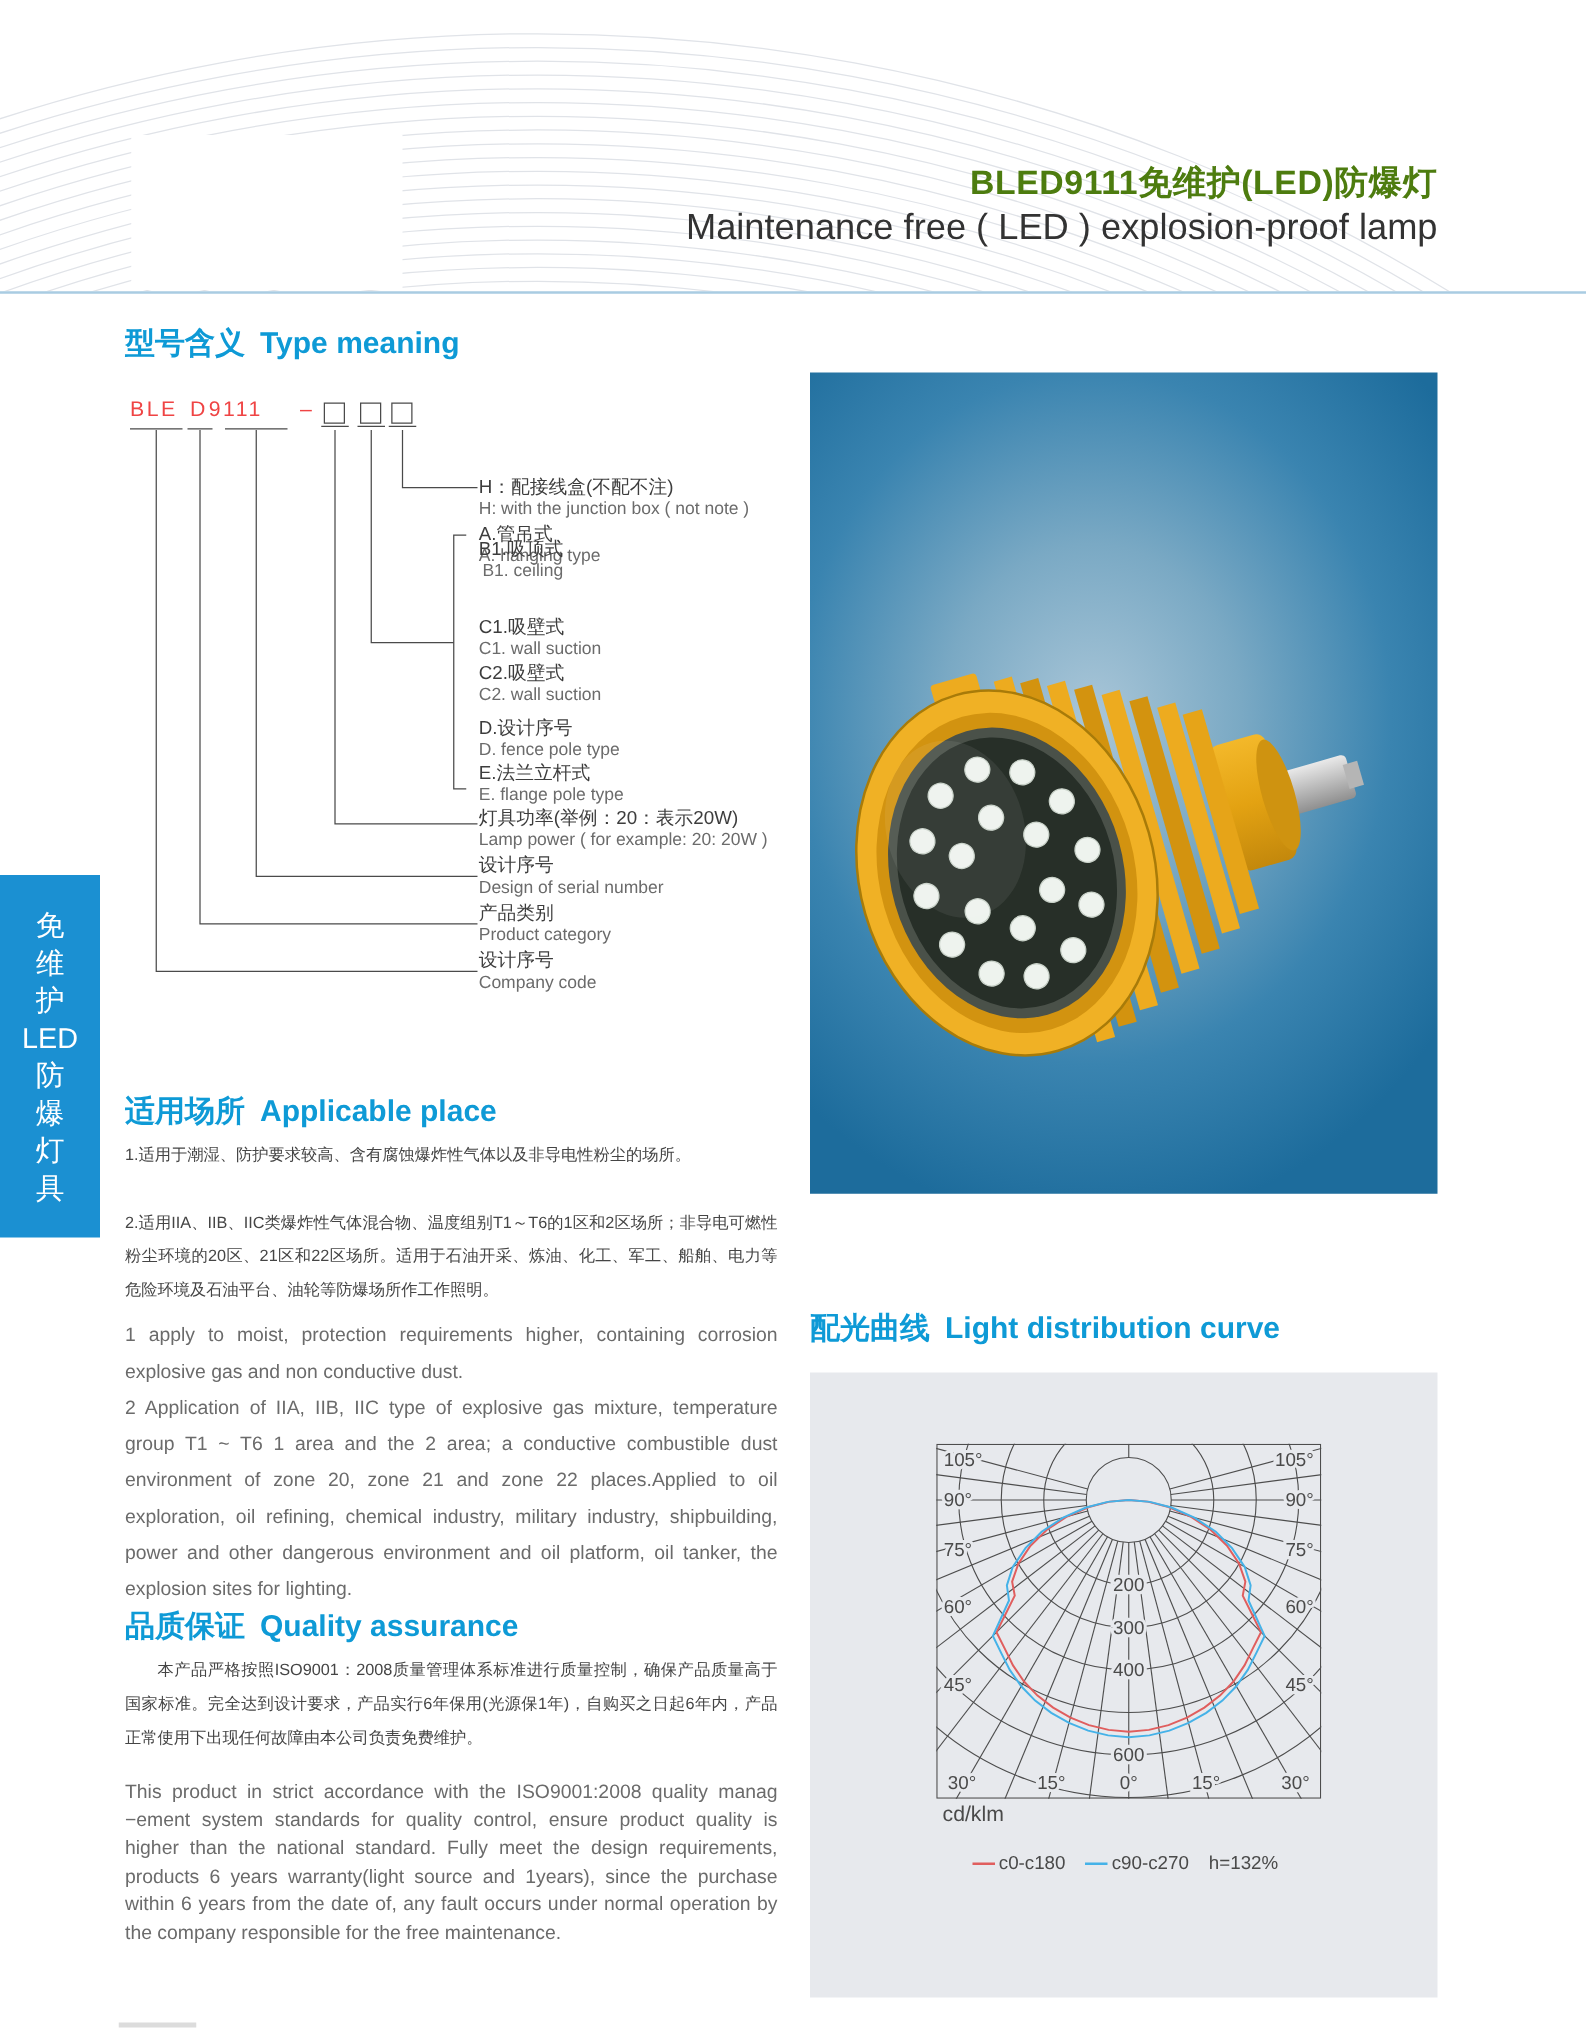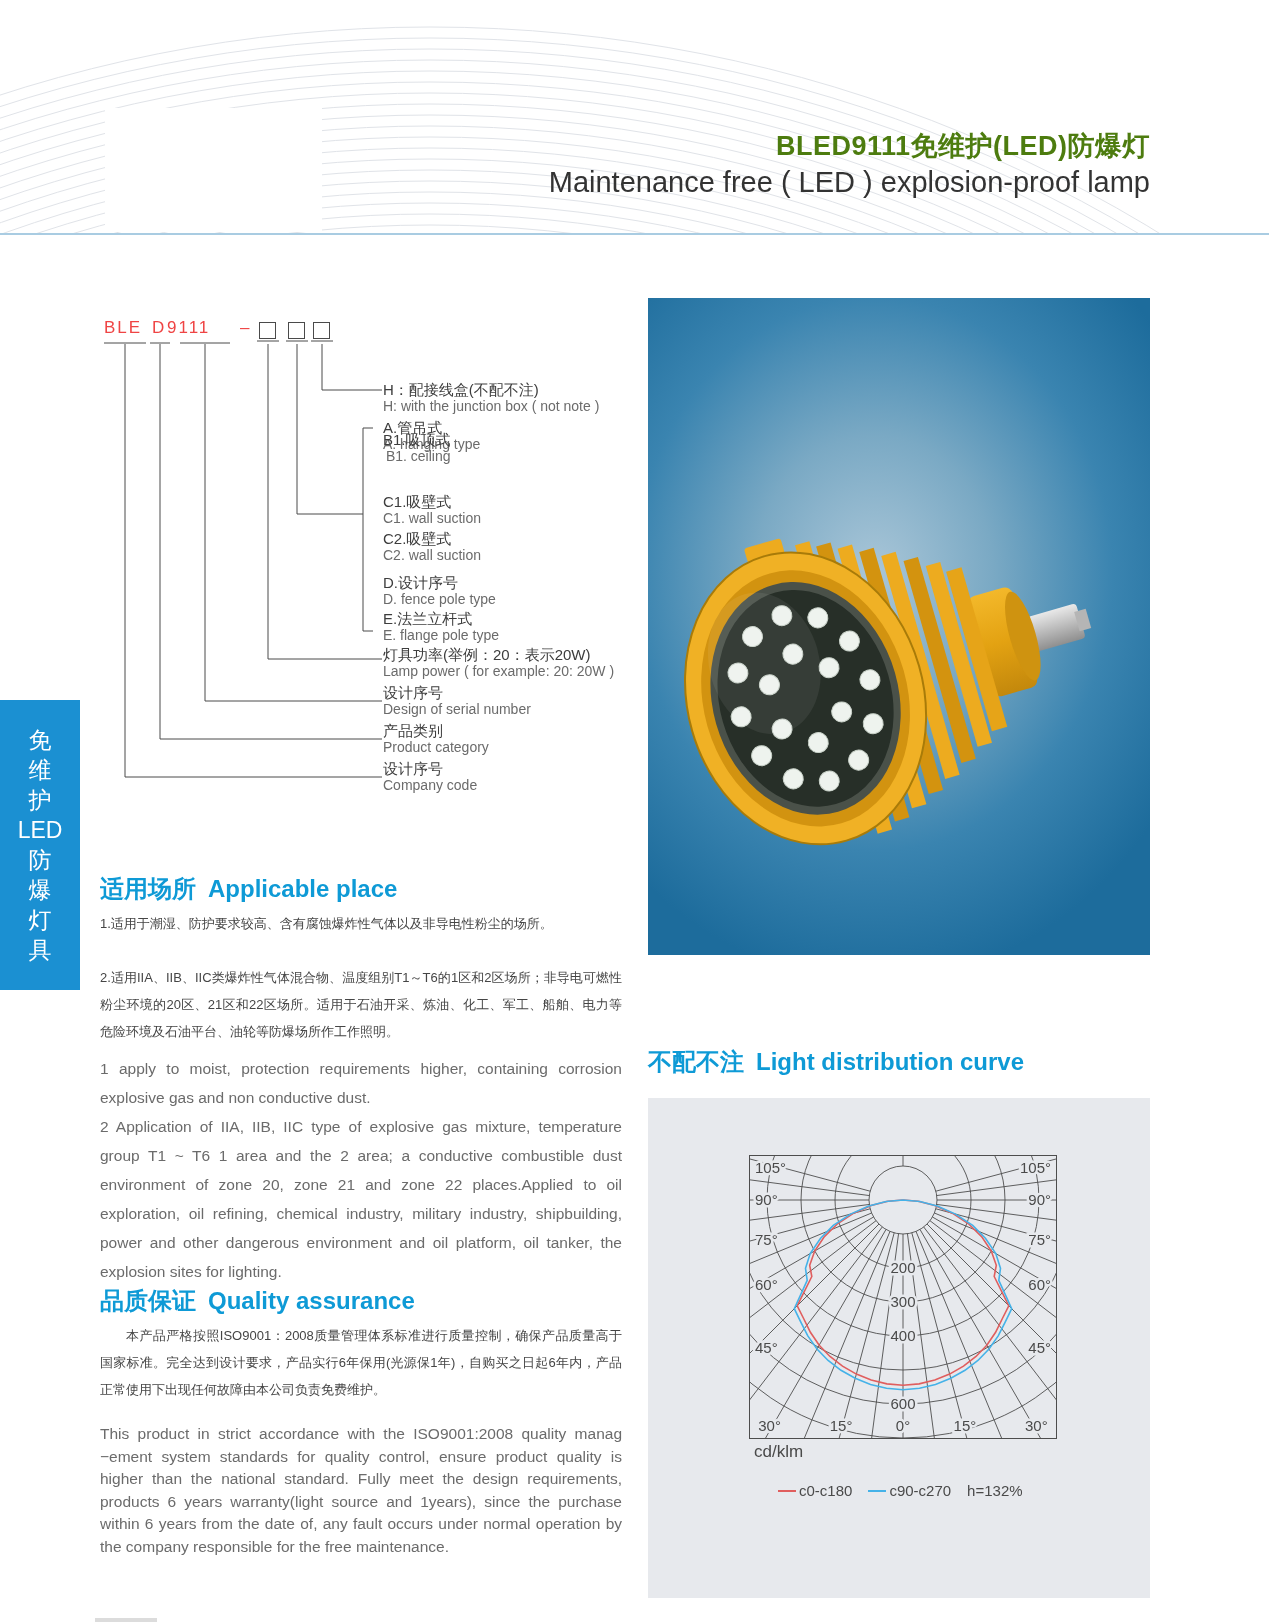--- a/index.html
+++ b/index.html
@@ -79,20 +79,23 @@
     <span>免</span>
     <span>维</span>
     <span>护</span>
     <span>LED</span>
     <span>防</span>
     <span>爆</span>
     <span>灯</span>
     <span>具</span>
   </div>
 
+  <div class="sec-head" style="left:100px;top:258px;">
+    <span>型号含义</span><span class="en">Type meaning</span>
+  </div>
 
   <span class="code-part" style="left:104px;">BLE</span>
   <span class="code-part" style="left:152px;">D</span>
   <span class="code-part" style="left:167px;">9111</span>
   <span class="code-part" style="left:240px;">–</span>
   <span class="code-box" style="left:259px;"></span>
   <span class="code-box" style="left:288px;"></span>
   <span class="code-box" style="left:313px;"></span>
 
   <svg class="abs" style="left:90px;top:315px;" width="300" height="485">
@@ -227,21 +230,21 @@
           <circle cx="51" cy="195" r="10"></circle>
             <circle cx="60" cy="152" r="10"></circle>
             <circle cx="84" cy="121" r="10"></circle>
         </g>
         <ellipse cx="88" cy="150" rx="55" ry="72" fill="#ffffff" opacity="0.07"></ellipse>
       </g>
     </svg>
   </div>
 
   <div class="sec-head" style="left:648px;top:1046px;">
-    <span>不配不注</span><span class="en">Light distribution curve</span>
+    <span>配光曲线</span><span class="en">Light distribution curve</span>
   </div>
 
   <div id="chart-panel">
     <div id="polar-wrap">
       <svg id="polar-chart" width="308" height="284" viewBox="0 0 308 284">
           <clipPath id="pclip">
             <rect x="0" y="0" width="308" height="284"></rect>
           </clipPath>
           <g clip-path="url(#pclip)" stroke="#4d4d4d" fill="none" stroke-width="0.9">
             <circle cx="154" cy="45" r="34"></circle>

